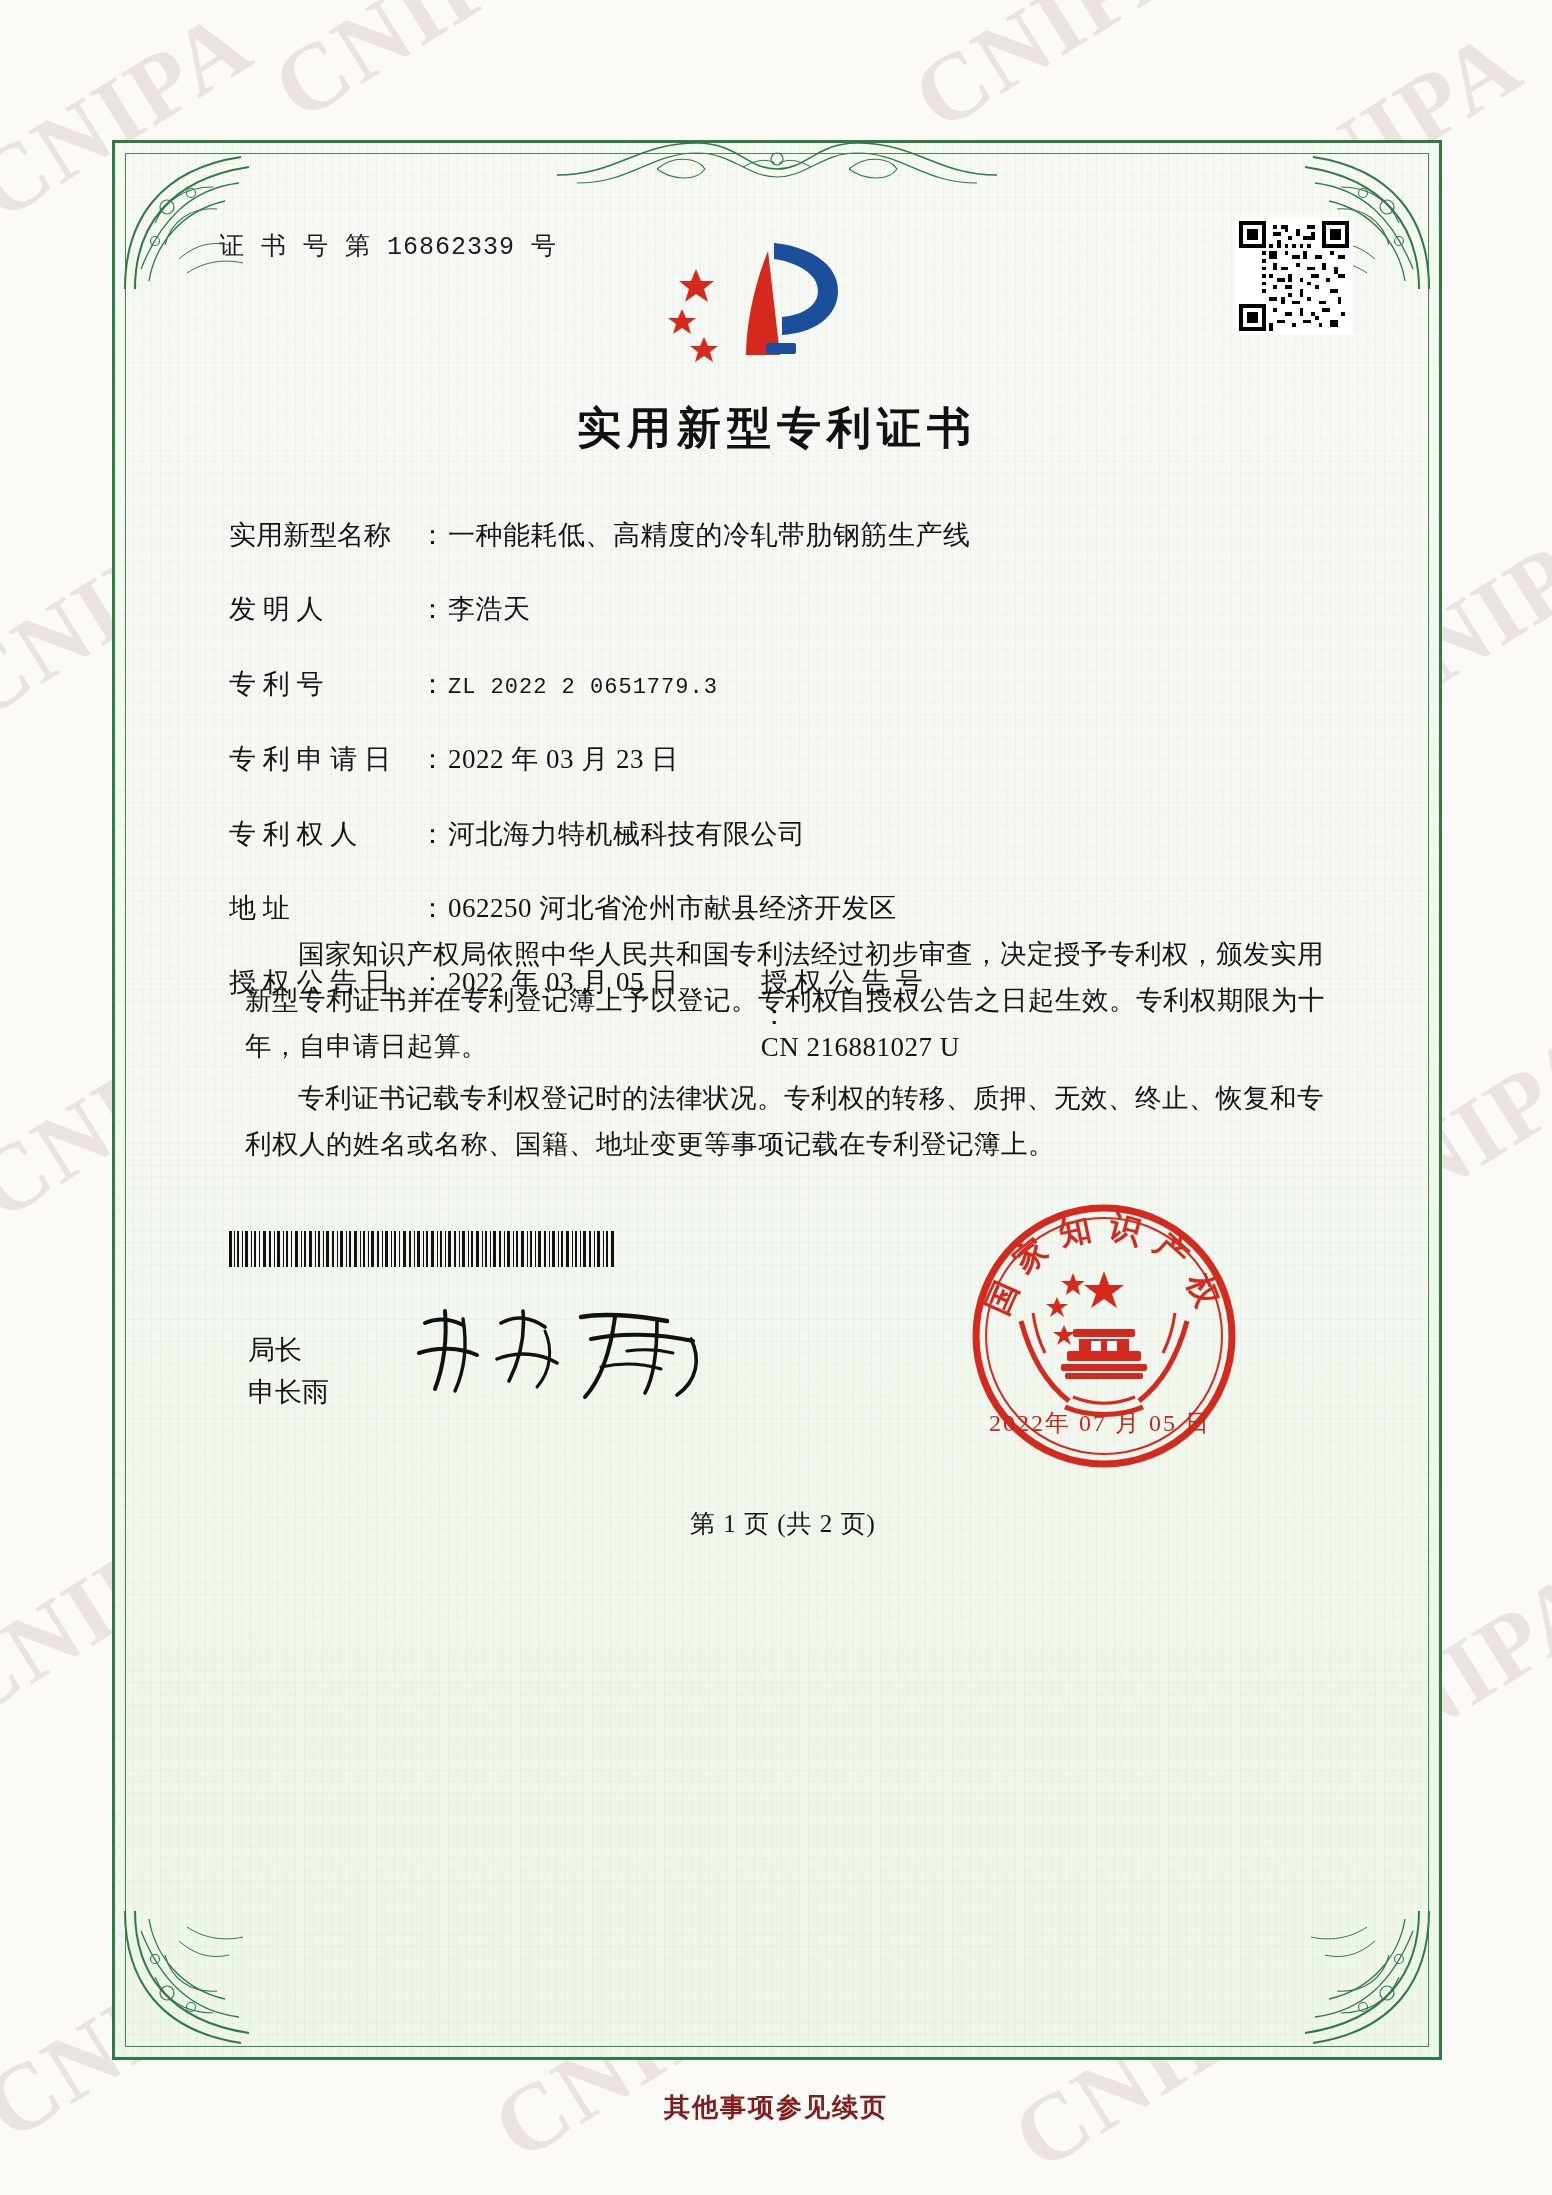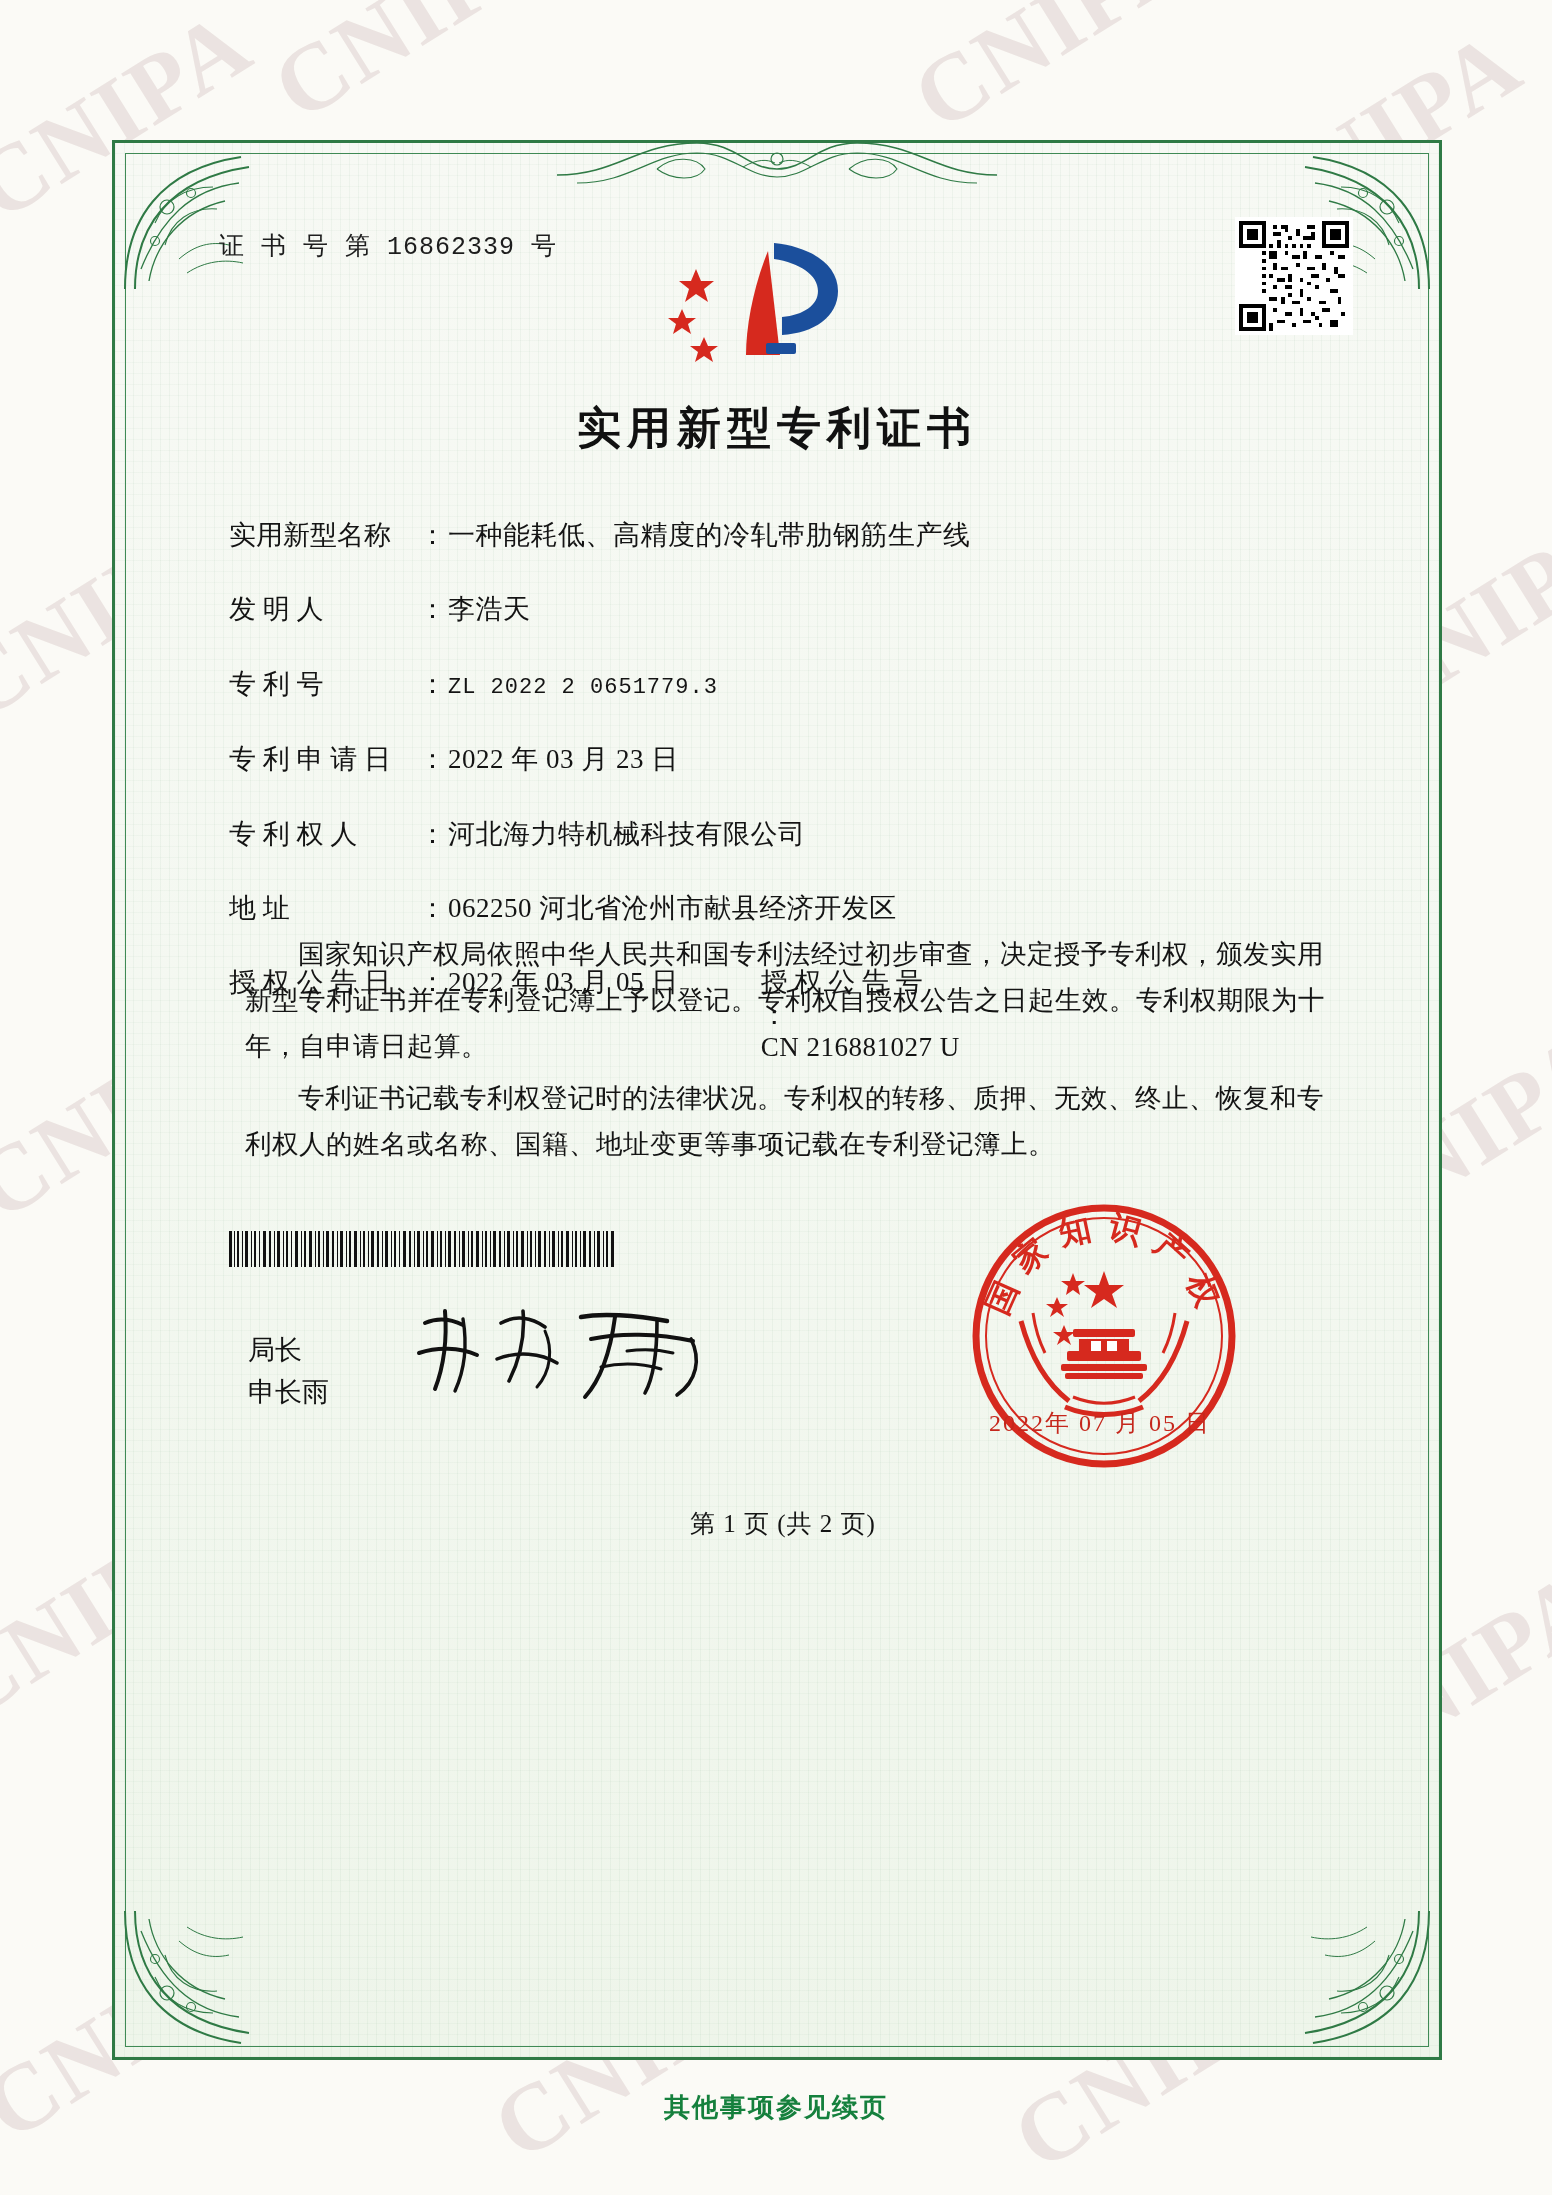--- a/index.html
+++ b/index.html
@@ -254,21 +254,21 @@
   }
 
   .footer-note {
     position: absolute;
     left: 0;
     right: 0;
     top: 2090px;
     text-align: center;
     font-size: 26px;
     font-weight: 700;
-    color: #15803d;
+    color: #7f1d1d;
     letter-spacing: 2px;
   }
 </style>
 </head>
 <body>
 
 <div class="page">
 
   <div class="watermarks">
     <div class="wm" style="left:-40px; top:60px;">CNIPA</div>

